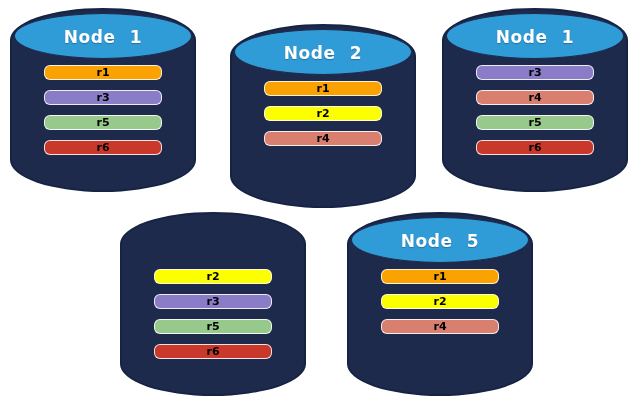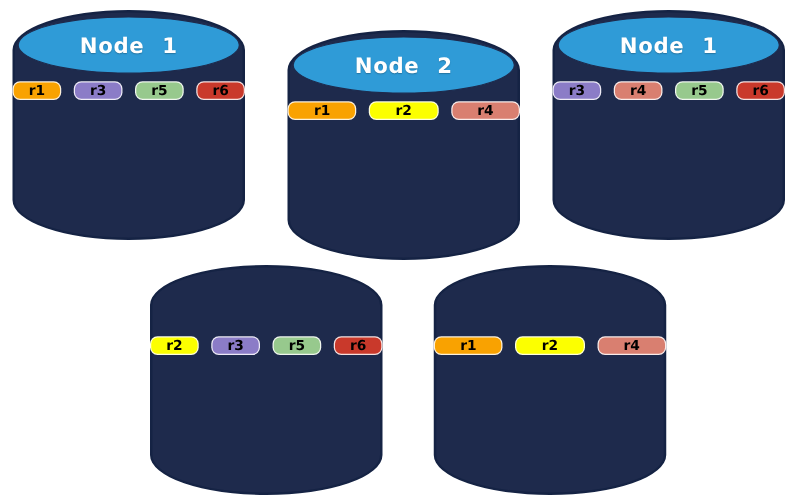--- a/index.html
+++ b/index.html
@@ -52,21 +52,21 @@
     word-spacing: 8px;
     padding-top: 2px;
     text-shadow: 0 1px 1px rgba(0,0,0,0.25);
   }
   .bars {
     position: absolute;
     top: 57px;
     left: 0;
     right: 0;
     display: flex;
-    flex-direction: row;
+    flex-direction: column;
     align-items: center;
     gap: 10px;
   }
   .bar {
     width: 116px;
     height: 13px;
     border: 1px solid rgba(255,255,255,0.85);
     border-radius: 6px;
     box-sizing: content-box;
     display: flex;
@@ -164,20 +164,23 @@
           <span>r5</span>
         </div>
         <div class="bar" style="background: rgb(201, 57, 43);">
           <span>r6</span>
         </div>
       </div>
     </div>
 
     <div class="node pos-5">
       <div class="cyl-body"></div>
+      <div class="cyl-top">
+        <div class="node-title">Node 5</div>
+      </div>
       <div class="bars">
         <div class="bar" style="background: rgb(249, 162, 1);">
           <span>r1</span>
         </div>
         <div class="bar" style="background: rgb(252, 255, 0);">
           <span>r2</span>
         </div>
         <div class="bar" style="background: rgb(217, 127, 112);">
           <span>r4</span>
         </div>

